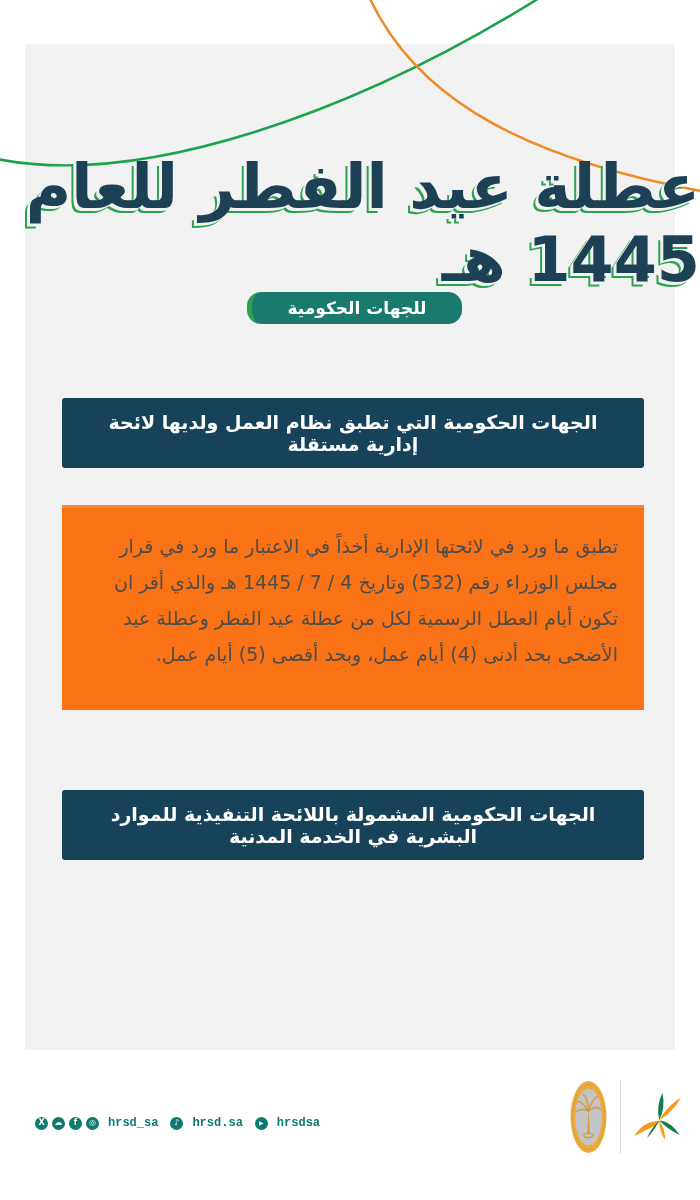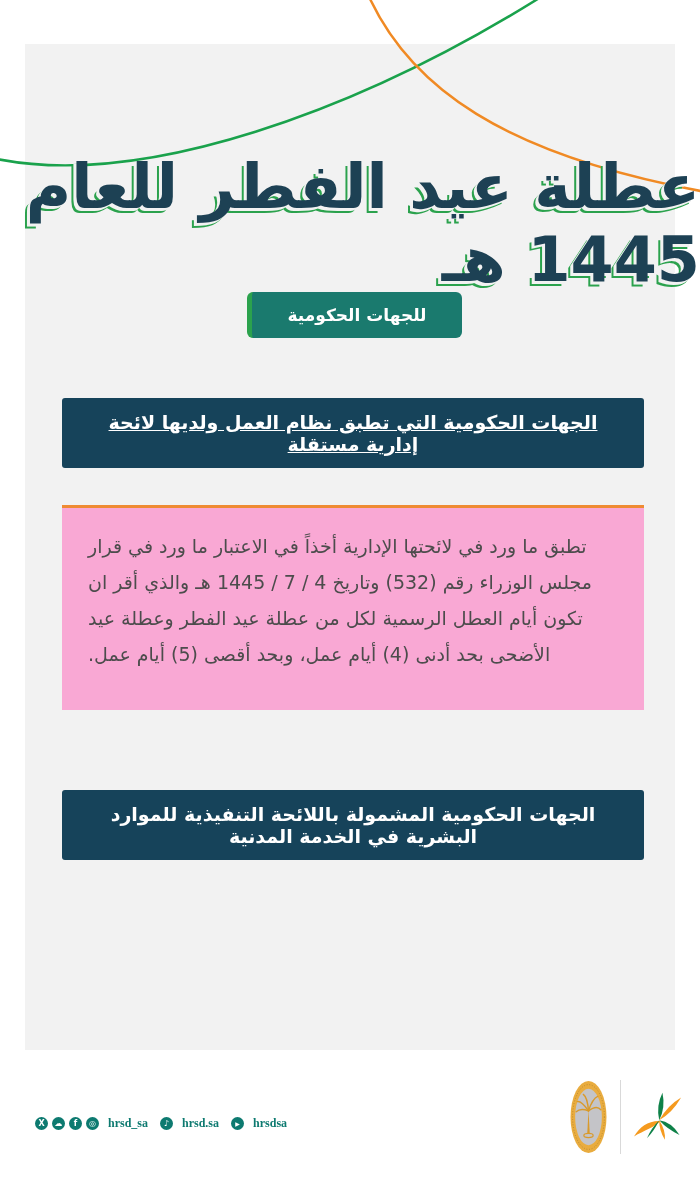--- a/index.html
+++ b/index.html
@@ -4,41 +4,41 @@
 <style>
   html,body{margin:0;padding:0;background:#ffffff;}
   .page{position:relative;width:700px;height:1200px;background:#ffffff;overflow:hidden;
         font-family:"DejaVu Sans",sans-serif;}
   .main-card{position:absolute;left:25px;top:44px;width:650px;height:1006px;background:#f2f2f2;}
   .curves{position:absolute;left:0;top:0;pointer-events:none;}
   .title{position:absolute;left:0;top:168px;width:100%;height:110px;
          display:flex;align-items:center;justify-content:center;
          direction:rtl;color:#1d4154;font-size:62px;font-weight:bold;
          text-shadow:-3px 3px 0 #f2f2f2,-5px 5px 0 #2ba24d;letter-spacing:-1px;}
-  .badge{position:absolute;left:247px;top:292px;width:210px;height:46px;
-         background:#1a7a6e;border-left:5px solid #2ba24d;border-radius:6px;
+  .badge{position:absolute;left:247px;top:292px;width:210px;height:32px;
+         background:#1a7a6e;border-left:5px solid #2ba24d;border-radius:14px;
          display:flex;align-items:center;justify-content:center;
          direction:rtl;color:#ffffff;font-size:17px;font-weight:bold;}
   .sec-header{position:absolute;left:62px;width:582px;height:70px;background:#16435a;
          border-radius:3px;display:flex;align-items:center;justify-content:center;
          direction:rtl;color:#ffffff;font-size:19px;font-weight:bold;text-align:center;
          padding:0 20px;box-sizing:border-box;}
-  .sec-header.h1{top:398px;text-decoration:underline;}
+  .sec-header.h1{top:398px;}
   .sec-header.h2{top:746px;margin-top:44px;}
-  .sec-card{position:absolute;left:62px;width:582px;background:#f9a8d4;
+  .sec-card{position:absolute;left:62px;width:582px;background:#f97316;
          border-top:3px solid #ef8b33;box-sizing:border-box;padding:20px 26px 18px;
-         direction:rtl;color:#4c4c4c;font-size:19px;line-height:1.9;text-align:left;}
+         direction:rtl;color:#4c4c4c;font-size:19px;line-height:1.9;text-align:right;}
   .sec-card.c1{top:505px;min-height:205px;}
   .sec-card.c2{top:855px;min-height:170px;}
   .footer-social{position:absolute;left:35px;top:1116px;display:flex;align-items:center;gap:4px;}
   .sicon{width:13px;height:13px;border-radius:50%;background:#0d7a70;color:#ffffff;
          display:flex;align-items:center;justify-content:center;font-size:8px;font-weight:bold;
          line-height:1;}
   .handle{color:#0d7a70;font-size:12px;font-weight:bold;margin:0 8px 0 5px;
-         font-family:Liberation Serif, serif;}
+         font-family:Liberation Mono, monospace;}
   .footer-logos{position:absolute;right:14px;top:1080px;display:flex;align-items:center;gap:13px;}
   .logo-divider{width:1px;height:74px;background:#d9d9d9;}
 </style>
 </head>
 <body>
 
 <div class="page">
 
   <div class="main-card"></div>
 

